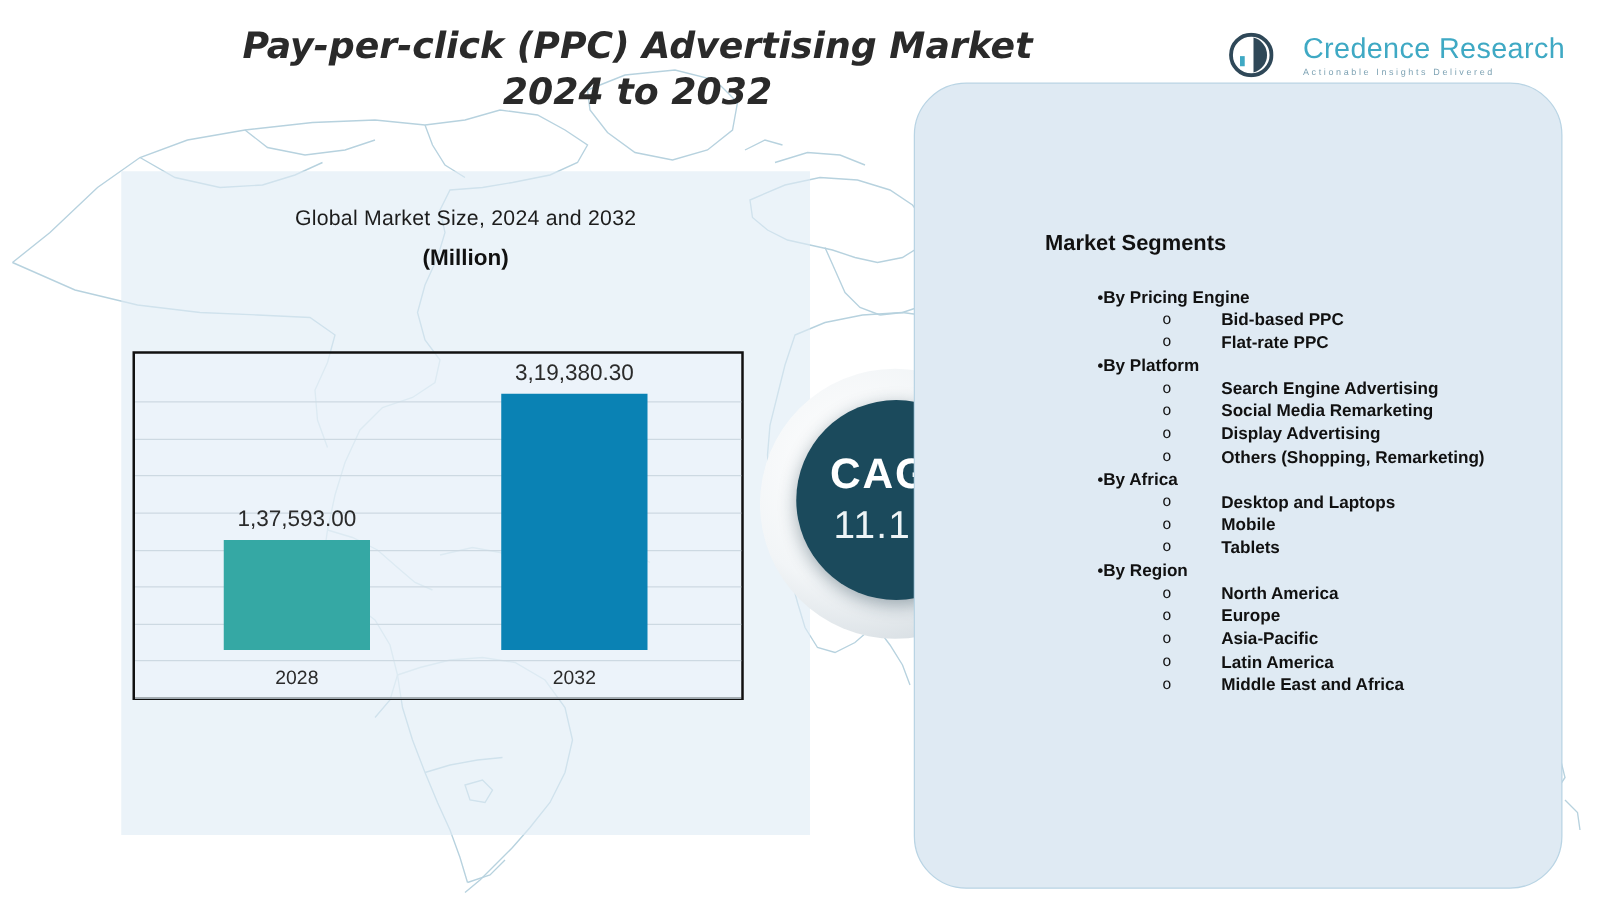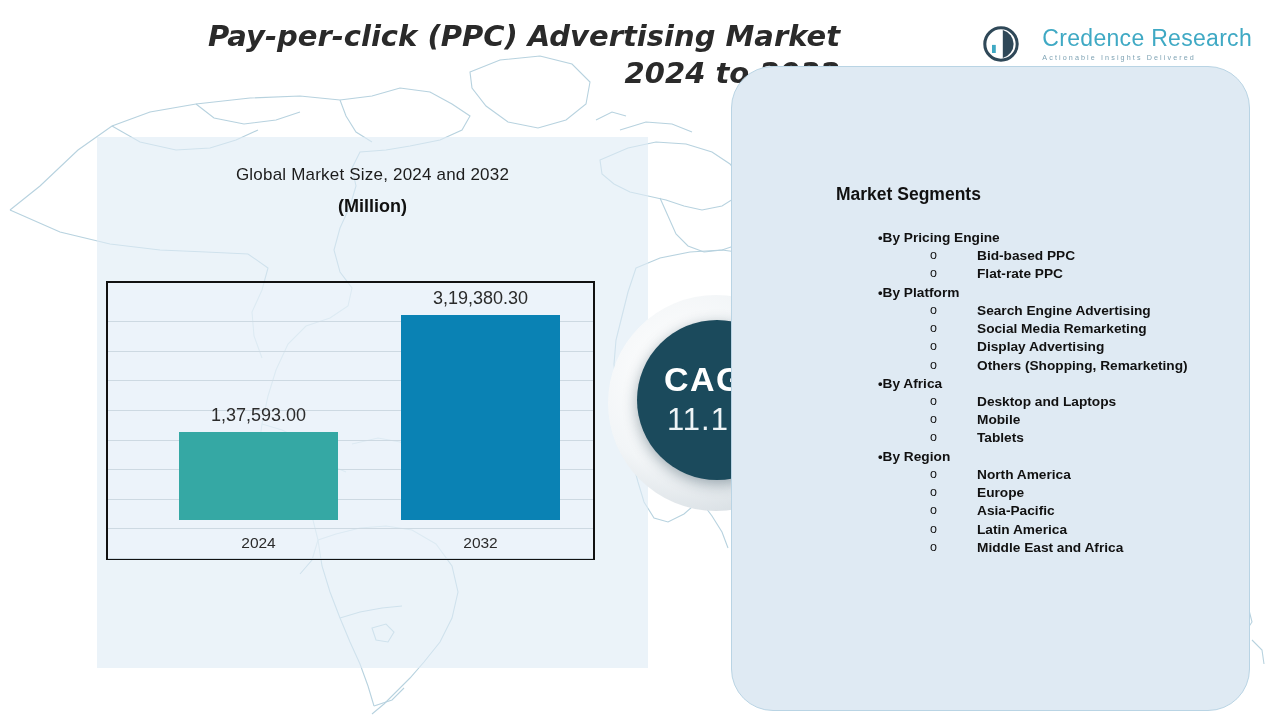--- a/index.html
+++ b/index.html
@@ -30,21 +30,21 @@
   }
 
   #plot-box{
     position:absolute;left:106px;top:281px;width:489px;height:279px;
     border:2px solid #111;box-sizing:border-box;
     background:rgba(238,245,251,.45);
   }
   #gridlines{position:absolute;left:0;top:0;right:0;bottom:0;}
   #gridlines div{position:absolute;left:0;right:0;height:1px;background:#cdd9e2;}
 
-  .bar{position:absolute;bottom:38px;padding-left:42px;}
+  .bar{position:absolute;bottom:38px;}
   .bar-rect{position:absolute;left:0;bottom:0;width:100%;}
   .bar-value{
     position:absolute;left:50%;transform:translateX(-50%);
     white-space:nowrap;font-size:18px;color:#2b2b2b;
   }
   .bar-cat{
     position:absolute;left:50%;transform:translateX(-50%);bottom:-32px;
     white-space:nowrap;font-size:15.5px;color:#2b2b2b;
   }
 
@@ -75,21 +75,21 @@
   #segments-list{position:absolute;left:878px;top:229px;width:370px;}
   .seg-group{font-size:13.7px;color:#111;font-weight:bold;line-height:1.33;}
   .seg-group-label{display:block;}
   .seg-group-label .dot{font-size:13px;}
   .seg-item{display:flex;font-size:13.7px;font-weight:bold;color:#111;line-height:1.33;}
   .seg-item .marker{width:62px;flex:0 0 62px;text-align:left;padding-left:52px;box-sizing:border-box;font-weight:normal;font-size:12.5px;}
   .seg-item .seg-text{flex:1;padding-left:37px;}
 
   
   #page-title{
-    position:absolute;left:180px;top:18px;width:660px;text-align:right;
+    position:absolute;left:180px;top:18px;width:660px;text-align:center;
     font-family:"DejaVu Sans", sans-serif;
     font-style:italic;font-weight:bold;font-size:29px;color:#2a2a2a;line-height:1.28;
   }
   #page-title .l2{display:block;}
 
   #brand{position:absolute;right:28px;top:26px;display:flex;align-items:center;gap:23px;}
   #brand-mark{width:36px;height:36px;flex:0 0 36px;}
   #brand-text{display:flex;flex-direction:column;line-height:1;}
   #brand-name{font-size:23px;color:#3fa9c4;letter-spacing:.3px;}
   #brand-tag{font-size:7.2px;color:#7fa3b4;letter-spacing:2.1px;margin-top:4px;}
@@ -191,21 +191,21 @@
         <div style="top: 186px;"></div>
         <div style="top: 157px;"></div>
         <div style="top: 127px;"></div>
         <div style="top: 97px;"></div>
         <div style="top: 68px;"></div>
         <div style="top: 38px;"></div>
       </div>
     <div class="bar" id="bar-0" style="width: 117px; left: 71px; height: 84px;">
       <div class="bar-value" style="bottom: 94px;">1,37,593.00</div>
       <div class="bar-rect" style="height: 88px; background: rgb(53, 168, 164);"></div>
-      <div class="bar-cat">2024</div>
+      <div class="bar-cat">2028</div>
     </div>
     <div class="bar" id="bar-1" style="width: 117px; left: 293px; height: 205px;">
       <div class="bar-value" style="bottom: 211px;">3,19,380.30</div>
       <div class="bar-rect" style="height: 205px; background: rgb(10, 130, 180);"></div>
       <div class="bar-cat">2032</div>
     </div>
   </div>
 
   <div id="cagr-wrap">
     <div id="cagr-halo"></div>

